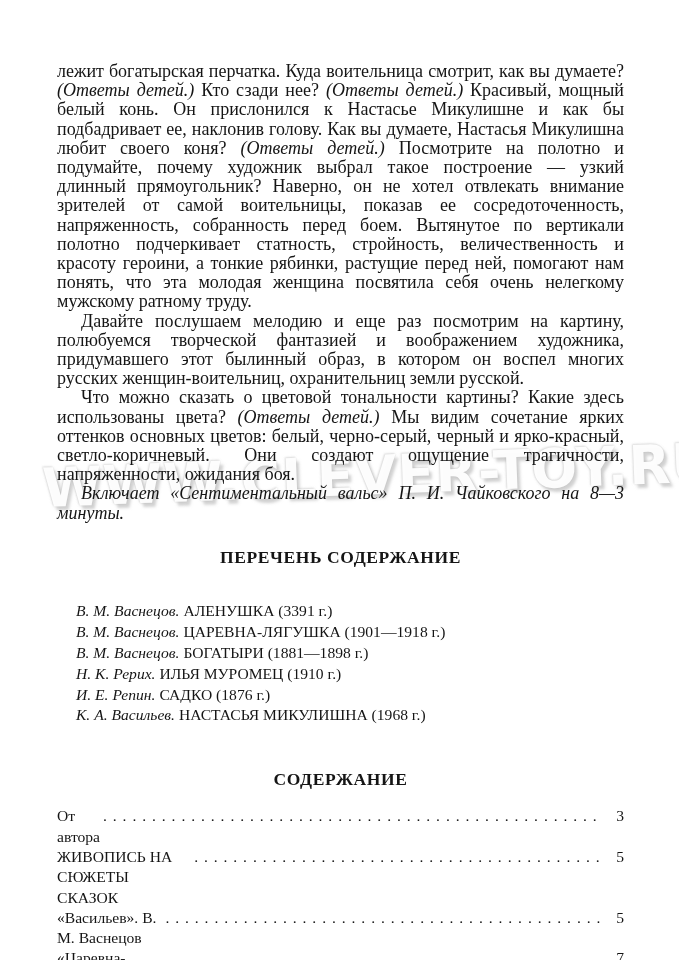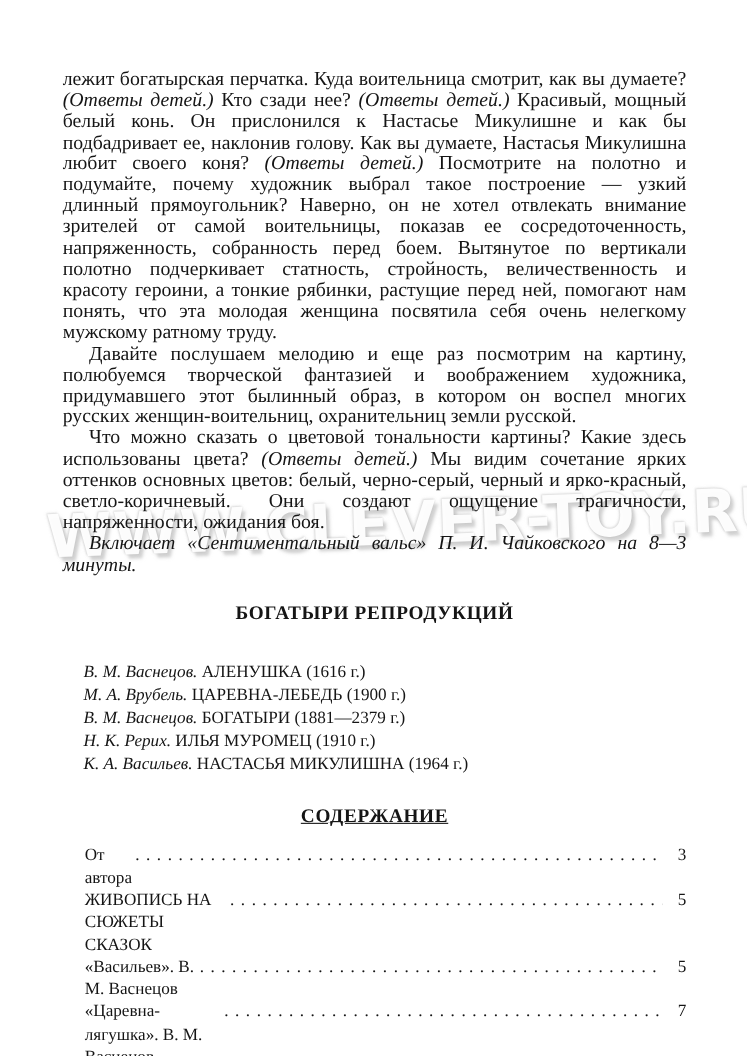--- a/index.html
+++ b/index.html
@@ -37,28 +37,28 @@
   .repro-heading { margin-top: 24px; }
 
   .repro-list {
     list-style: none;
     margin: 33px 0 0 0;
     padding: 0 0 0 19px;
     font-size: 15.6px;
     line-height: 20.9px;
   }
 
-  .contents-heading { margin-top: 26px; text-decoration: underline; }
+  .contents-heading { margin-top: 43px; }
 
   .toc {
     margin-top: 16px;
     font-size: 15.6px;
     line-height: 20.3px;
   }
-  .toc-row { display: flex; align-items: baseline; margin-left: 20px; }
+  .toc-row { display: flex; align-items: baseline; }
   .toc-label { flex: 0 1 auto; }
   .leader {
     flex: 1 1 auto;
     overflow: hidden;
     white-space: nowrap;
     margin: 0 3px;
     min-width: 0;
   }
   .leader::after {
     content: ". . . . . . . . . . . . . . . . . . . . . . . . . . . . . . . . . . . . . . . . . . . . . . . . . . . . . . . . . . . . . . . . . . . . . . . . . . . . . . . .";
@@ -93,28 +93,29 @@
 
   <div class="content">
 
     <div class="body-text">
       <p class="para first"><span>лежит богатырская перчатка. Куда воительница смотрит, как вы думаете? </span><span class="it">(Ответы детей.)</span><span> Кто сзади нее? </span><span class="it">(Ответы детей.)</span><span> Красивый, мощный белый конь. Он прислонился к Настасье Микулишне и как бы подбадривает ее, наклонив голову. Как вы думаете, Настасья Микулишна любит своего коня? </span><span class="it">(Ответы детей.)</span><span> Посмотрите на полотно и подумайте, почему художник выбрал такое построение — узкий длинный прямоугольник? Наверно, он не хотел отвлекать внимание зрителей от самой воительницы, показав ее сосредоточенность, напряженность, собранность перед боем. Вытянутое по вертикали полотно подчеркивает статность, стройность, величественность и красоту героини, а тонкие рябинки, растущие перед ней, помогают нам понять, что эта молодая женщина посвятила себя очень нелегкому мужскому ратному труду.</span></p>
       <p class="para"><span>Давайте послушаем мелодию и еще раз посмотрим на картину, полюбуемся творческой фантазией и воображением художника, придумавшего этот былинный образ, в котором он воспел многих русских женщин-воительниц, охранительниц земли русской.</span></p>
       <p class="para"><span>Что можно сказать о цветовой тональности картины? Какие здесь использованы цвета? </span><span class="it">(Ответы детей.)</span><span> Мы видим сочетание ярких оттенков основных цветов: белый, черно-серый, черный и ярко-красный, светло-коричневый. Они создают ощущение трагичности, напряженности, ожидания боя.</span></p>
       <p class="para"><span class="it">Включает «Сентиментальный вальс» П. И. Чайковского на 8—3 минуты.</span></p>
     </div>
 
-    <h2 class="section-heading repro-heading">БОГАТЫРИ РЕПРОДУКЦИЙ</h2>
+    <h2 class="section-heading repro-heading">ПЕРЕЧЕНЬ СОДЕРЖАНИЕ</h2>
 
     <ul class="repro-list">
-      <li><span class="it">В. М. Васнецов.</span> <span>АЛЕНУШКА (1616 г.)</span></li>
-      <li><span class="it">М. А. Врубель.</span> <span>ЦАРЕВНА-ЛЕБЕДЬ (1900 г.)</span></li>
-      <li><span class="it">В. М. Васнецов.</span> <span>БОГАТЫРИ (1881—2379 г.)</span></li>
+      <li><span class="it">В. М. Васнецов.</span> <span>АЛЕНУШКА (3391 г.)</span></li>
+      <li><span class="it">В. М. Васнецов.</span> <span>ЦАРЕВНА-ЛЯГУШКА (1901—1918 г.)</span></li>
+      <li><span class="it">В. М. Васнецов.</span> <span>БОГАТЫРИ (1881—1898 г.)</span></li>
       <li><span class="it">Н. К. Рерих.</span> <span>ИЛЬЯ МУРОМЕЦ (1910 г.)</span></li>
-      <li><span class="it">К. А. Васильев.</span> <span>НАСТАСЬЯ МИКУЛИШНА (1964 г.)</span></li>
+      <li><span class="it">И. Е. Репин.</span> <span>САДКО (1876 г.)</span></li>
+      <li><span class="it">К. А. Васильев.</span> <span>НАСТАСЬЯ МИКУЛИШНА (1968 г.)</span></li>
     </ul>
 
     <h2 class="section-heading contents-heading">СОДЕРЖАНИЕ</h2>
 
     <div class="toc">
       <div class="toc-row">
           <span class="toc-label">От автора</span>
           <span class="leader"></span>
           <span class="toc-page">3</span>
         </div>

